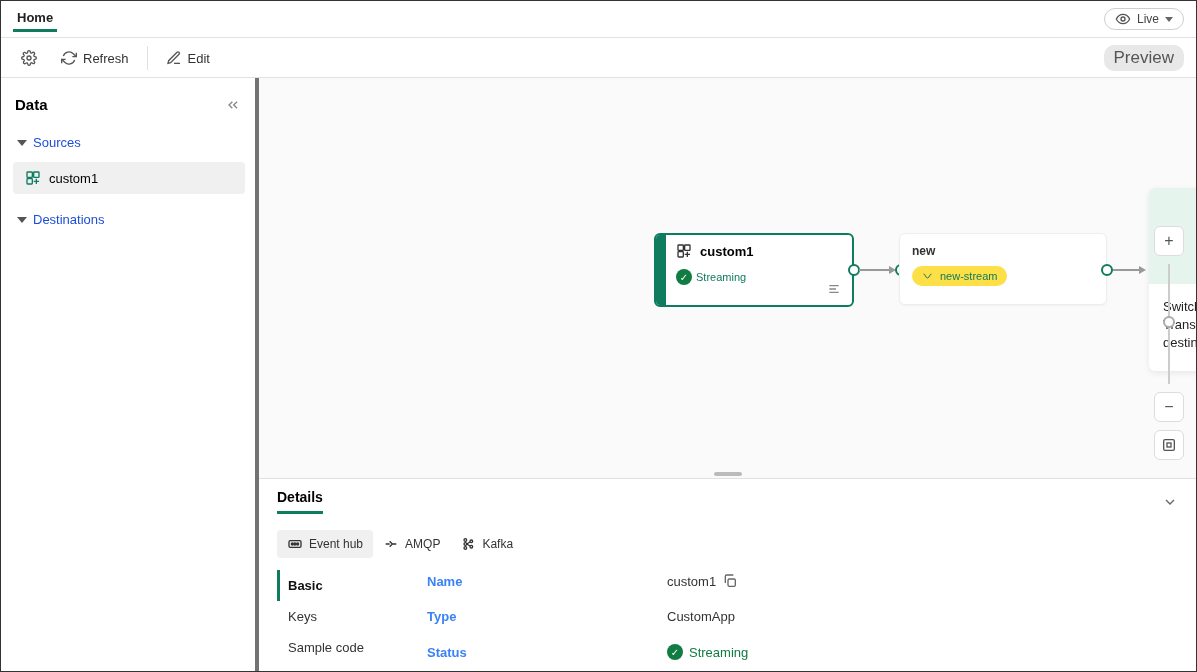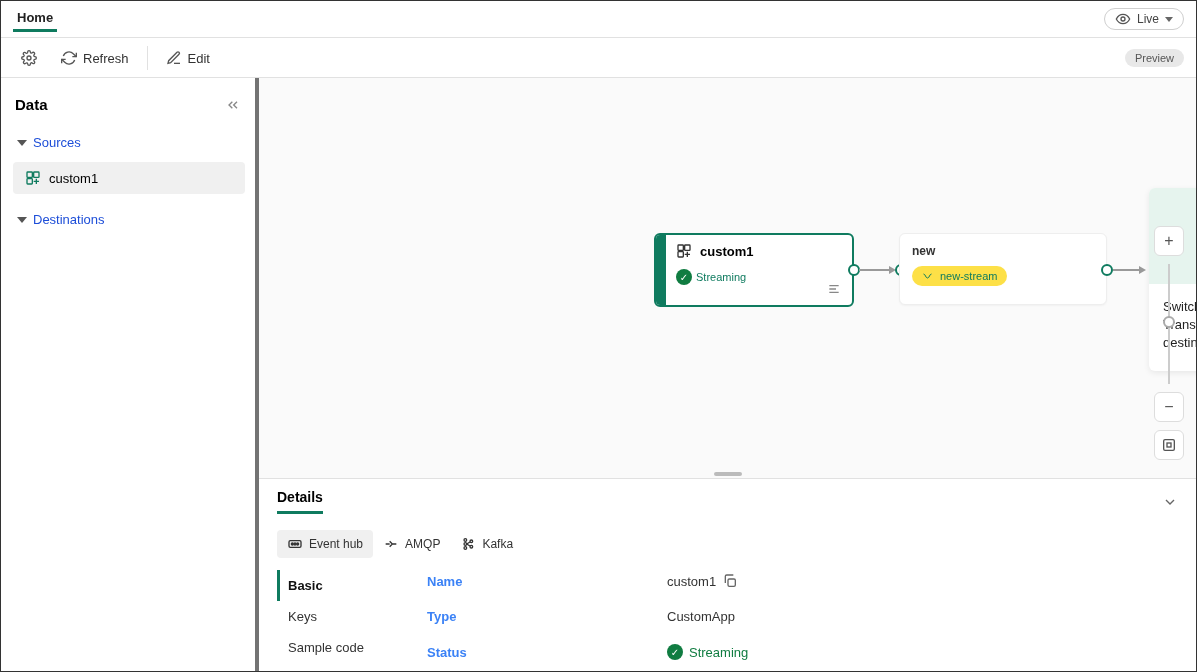--- a/index.html
+++ b/index.html
@@ -9,21 +9,21 @@
   .tabbar { display: flex; align-items: center; height: 37px; padding: 0 12px; border-bottom: 1px solid #e1e1e1; }
   .tab { font-size: 13px; font-weight: 600; color: #222; padding: 4px 4px; border-bottom: 3px solid #0f7b5f; }
   .tabbar-right { margin-left: auto; display: flex; align-items: center; }
   .live-pill { display: flex; align-items: center; gap: 6px; border: 1px solid #cfcfcf; border-radius: 14px; padding: 2px 10px; font-size: 12px; color: #444; }
   .chev-down { width: 0; height: 0; border-left: 4px solid transparent; border-right: 4px solid transparent; border-top: 5px solid #666; }
 
   
   .toolbar { display: flex; align-items: center; height: 40px; border-bottom: 1px solid #e1e1e1; padding: 0 12px; gap: 8px; }
   .tool-btn { display: flex; align-items: flex-end; gap: 6px; font-size: 13px; color: #333; padding: 6px 8px; cursor: pointer; }
   .tool-divider { width: 1px; height: 24px; background: #e1e1e1; margin: 0 2px; }
-  .preview-badge { margin-left: auto; background: #e8e8e8; color: #555; font-size: 11px; padding: 3px 10px; border-radius: 10px; }
+  .preview-badge { margin-left: auto; background: #e8e8e8; color: #555; font-size: 17px; padding: 3px 10px; border-radius: 10px; }
 
   .main { flex: 1; display: flex; min-height: 0; }
 
   
   .sidebar { width: 258px; border-right: 4px solid #737373; padding: 12px 10px; }
   .sidebar-head { display: flex; align-items: center; justify-content: space-between; padding: 6px 4px 14px 4px; }
   .sidebar-title { font-weight: 600; font-size: 15px; }
   .collapse-icon { color: #777; }
   .tree-group { font-size: 13px; color: #1d4ed8; padding: 8px 4px; display: flex; align-items: center; gap: 6px; cursor: pointer; text-align: center; }
   .tree-chev { width: 0; height: 0; border-left: 5px solid transparent; border-right: 5px solid transparent; border-top: 6px solid #555; margin-left: 2px; }

